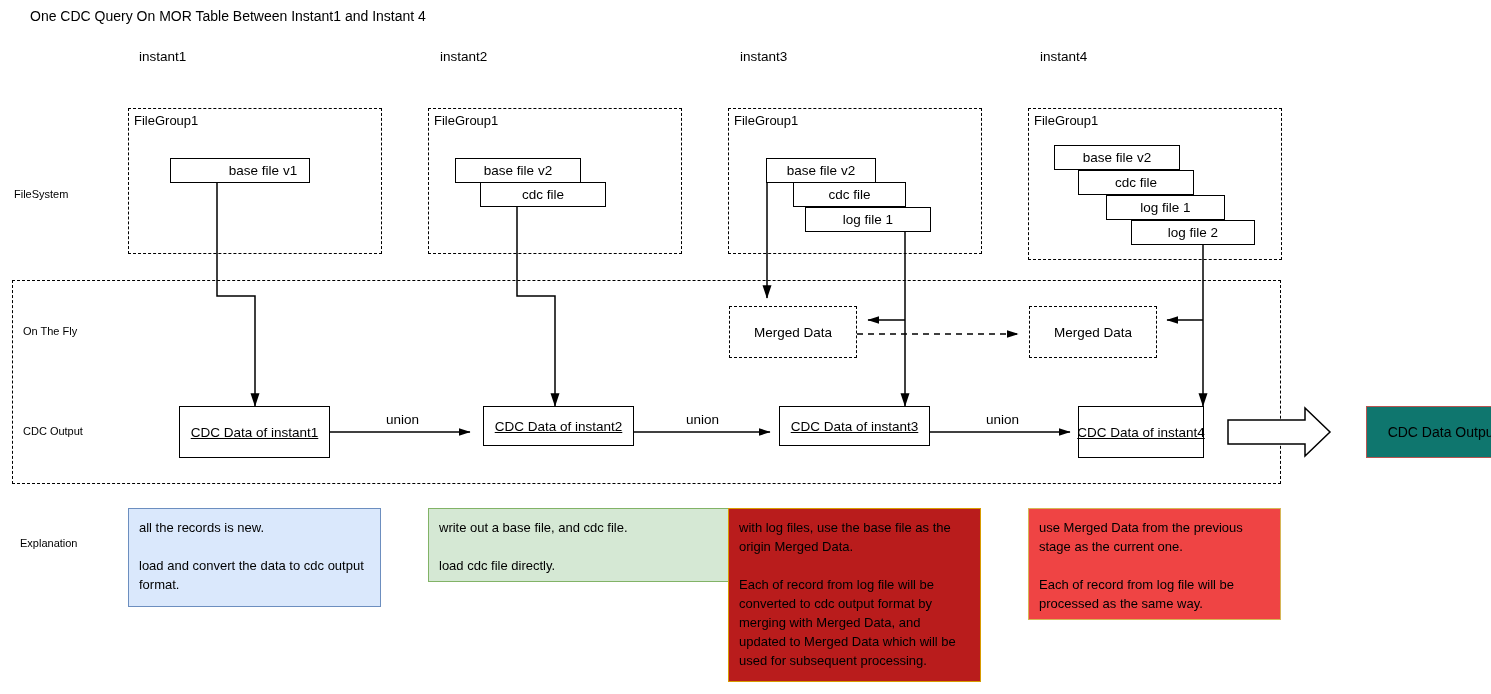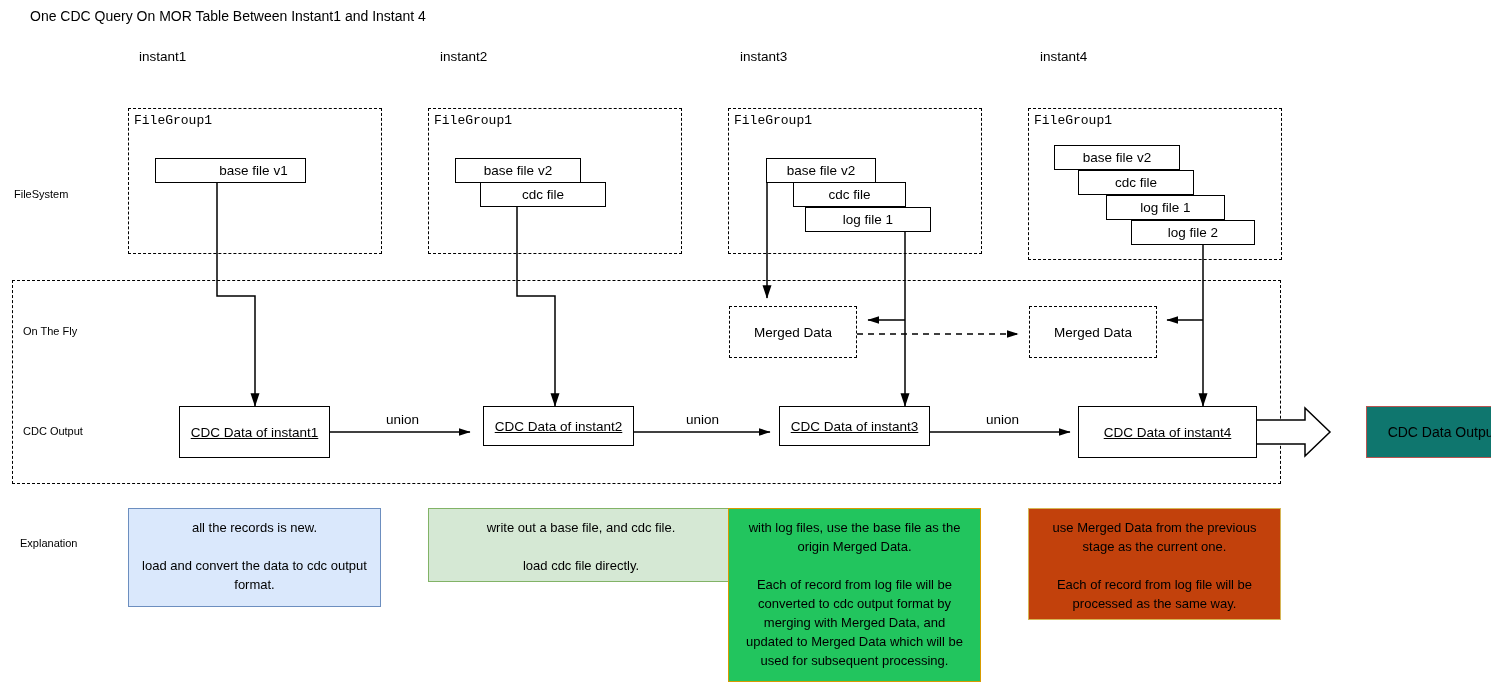--- a/index.html
+++ b/index.html
@@ -9,42 +9,42 @@
     color:#000;font-size:13.5px;
   }
   .abs{position:absolute;box-sizing:border-box;}
   .title{left:20px;top:8px;font-size:14px;white-space:nowrap;margin-left:10px;}
   .colhdr{font-size:13.5px;white-space:nowrap;}
   .rowlbl{font-size:11px;white-space:nowrap;}
   .dashgroup{
     border:1.6px dashed #000;background:transparent;
   }
   .dashgroup .fglabel{
-    position:absolute;left:5px;top:4px;font-size:13px;white-space:nowrap;font-family:Liberation Mono, monospace;
+    position:absolute;left:5px;top:4px;font-size:13px;white-space:nowrap;
   }
   .filebox{
     border:1.4px solid #000;background:#fff;
     display:flex;align-items:center;justify-content:center;
     font-size:13.5px;white-space:nowrap;z-index:5;
   }
   .cdcbox{
     border:1.4px solid #000;background:#fff;
     display:flex;align-items:center;justify-content:center;
     font-size:13.5px;white-space:nowrap;z-index:6;text-decoration:underline;
   }
   .mergedbox{
     border:1.6px dashed #000;background:#fff;
     display:flex;align-items:center;justify-content:center;
     font-size:13.5px;white-space:nowrap;z-index:6;
   }
   .outer{border:1.8px dashed #000;}
   .unionlbl{font-size:13.5px;white-space:nowrap;}
   .expbox{
     border:1.2px solid #888;padding:9px 10px;
-    font-size:13px;line-height:19px;white-space:pre-line;text-align:center;
+    font-size:13px;line-height:19px;white-space:pre-line;
   }
   .outbox{
     border:1.4px solid #b85450;background:#0f766e;
     display:flex;align-items:center;justify-content:center;
     font-size:14px;white-space:nowrap;margin-left:39px;
   }
   svg.lines{position:absolute;left:0;top:0;width:1491px;height:694px;pointer-events:none;}
 </style>
 </head>
 <body>
@@ -120,21 +120,21 @@
   </g>
 
   <g>
     <path d="M1228,420 L1305,420 L1305,408 L1330,432 L1305,456 L1305,444 L1228,444 z" fill="#ffffff" stroke="#000" stroke-width="1.5" stroke-linejoin="miter"></path>
   </g>
 </svg>
 
 <div class="abs dashgroup" style="left:128px;top:108px;width:254px;height:146px;">
   <span class="fglabel">FileGroup1</span>
 </div>
-<div class="abs filebox" style="left:155px;top:158px;width:151px;height:25px;padding-left:46px;">base file v1</div>
+<div class="abs filebox" style="left:170px;top:158px;width:140px;height:25px;padding-left:46px;">base file v1</div>
 
 <div class="abs dashgroup" style="left:428px;top:108px;width:254px;height:146px;">
   <span class="fglabel">FileGroup1</span>
 </div>
 <div class="abs filebox" style="left:455px;top:158px;width:126px;height:25px;">base file v2</div>
 <div class="abs filebox" style="left:480px;top:182px;width:126px;height:25px;">cdc file</div>
 
 <div class="abs dashgroup" style="left:728px;top:108px;width:254px;height:146px;">
   <span class="fglabel">FileGroup1</span>
 </div>
@@ -149,32 +149,32 @@
 <div class="abs filebox" style="left:1078px;top:170px;width:116px;height:25px;">cdc file</div>
 <div class="abs filebox" style="left:1106px;top:195px;width:119px;height:25px;">log file 1</div>
 <div class="abs filebox" style="left:1131px;top:220px;width:124px;height:25px;">log file 2</div>
 
 <div class="abs mergedbox" style="left:729px;top:306px;width:128px;height:52px;">Merged Data</div>
 <div class="abs mergedbox" style="left:1029px;top:306px;width:128px;height:52px;">Merged Data</div>
 
 <div class="abs cdcbox" style="left:179px;top:406px;width:151px;height:52px;">CDC Data of instant1</div>
 <div class="abs cdcbox" style="left:483px;top:406px;width:151px;height:40px;">CDC Data of instant2</div>
 <div class="abs cdcbox" style="left:779px;top:406px;width:151px;height:40px;">CDC Data of instant3</div>
-<div class="abs cdcbox" style="left:1078px;top:406px;width:179px;height:52px;">CDC Data of instant4</div>
+<div class="abs cdcbox" style="left:1078px;top:406px;width:126px;height:52px;">CDC Data of instant4</div>
 
 <div class="abs unionlbl" style="left:386px;top:412px;">union</div>
 <div class="abs unionlbl" style="left:686px;top:412px;">union</div>
 <div class="abs unionlbl" style="left:986px;top:412px;">union</div>
 
 <div class="abs outbox" style="left:1327px;top:406px;width:153px;height:52px;">CDC Data Output</div>
 
 <div class="abs expbox" style="left:128px;top:508px;width:253px;height:99px;background:#dae8fc;border-color:#6c8ebf;">all the records is new.
 
 load and convert the data to cdc output format.</div>
 <div class="abs expbox" style="left:428px;top:508px;width:306px;height:74px;background:#d5e8d4;border-color:#82b366;">write out a base file, and cdc file.
 
 load cdc file directly.</div>
-<div class="abs expbox" style="left:728px;top:508px;width:253px;height:174px;background:#22c55e;border-color:#d79b00;">with log files, use the base file as the origin Merged Data.
+<div class="abs expbox" style="left:728px;top:508px;width:253px;height:174px;background:#b91c1c;border-color:#d79b00;">with log files, use the base file as the origin Merged Data.
 
 Each of record from log file will be converted to cdc output format by merging with Merged Data, and updated to Merged Data which will be used for subsequent processing.</div>
-<div class="abs expbox" style="left:1028px;top:508px;width:253px;height:112px;background:#c2410c;border-color:#d6b656;">use Merged Data from the previous stage as the current one.
+<div class="abs expbox" style="left:1028px;top:508px;width:253px;height:112px;background:#ef4444;border-color:#d6b656;">use Merged Data from the previous stage as the current one.
 
 Each of record from log file will be processed as the same way.</div>
 
 </body></html>

